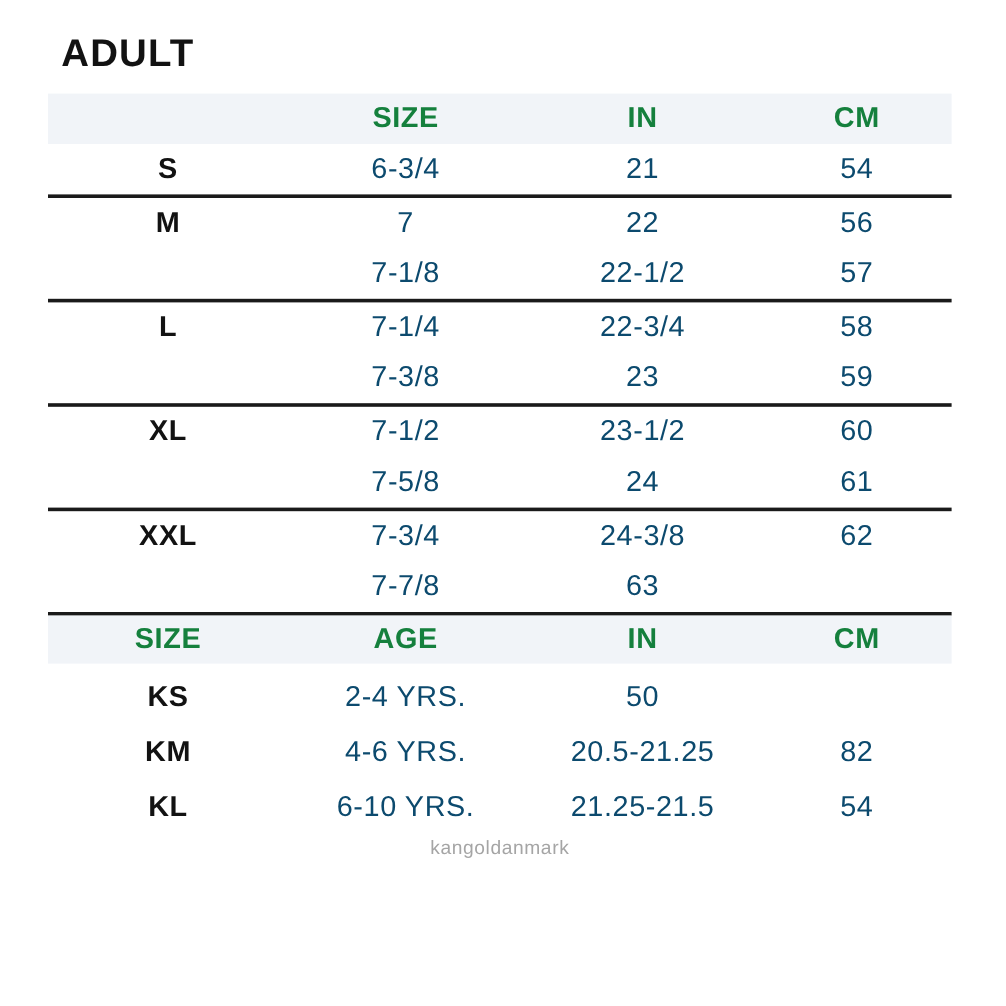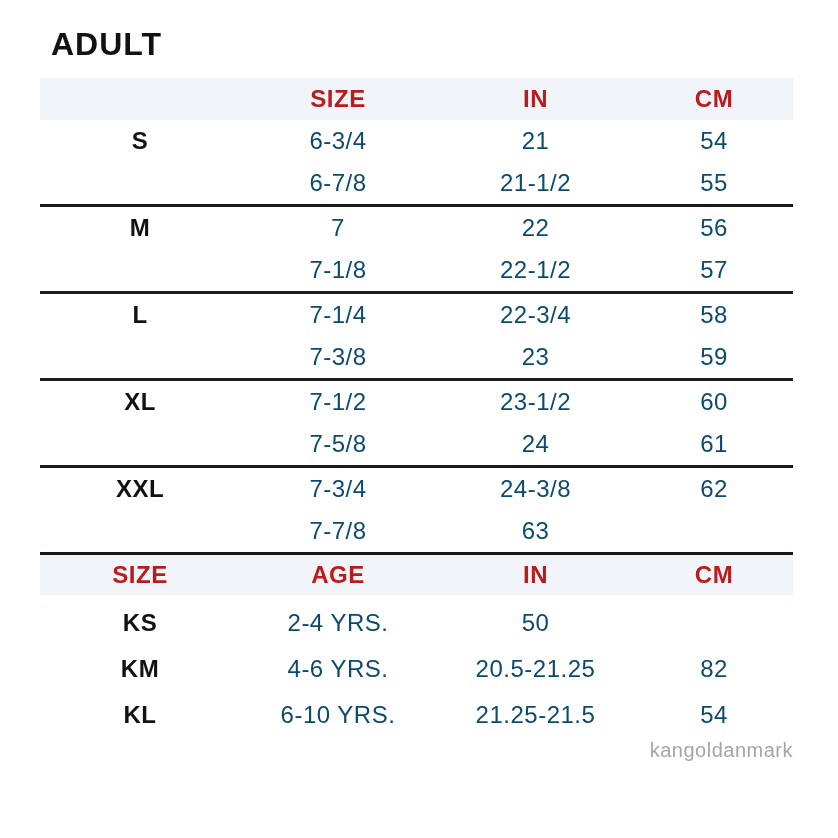--- a/index.html
+++ b/index.html
@@ -18,35 +18,35 @@
   .kids-title{margin-top:24px;margin-bottom:14px;}
   .tbl{width:753px;}
   .grid-row{
     display:grid;
     grid-template-columns:200px 196px 199px 158px;
     align-items:center;text-align:center;
   }
   .thead{background:#f1f4f8;height:42px;}
   .kids-thead{height:40px;}
   .th{
-    font-size:24px;font-weight:700;color:#b91c1c;letter-spacing:0.5px;
+    font-size:24px;font-weight:700;color:#15803d;letter-spacing:0.5px;
   }
   .data-row{height:42px;}
   .kids-row{height:46px;}
   .kids-body{margin-top:5px;}
   .row-label{
     font-size:24px;font-weight:700;color:#121212;letter-spacing:0.5px;
   }
   .cell{
     font-size:24px;font-weight:400;color:#0c4a6e;letter-spacing:0.5px;
   }
   .group{border-bottom:3px solid #1a1a1a;}
   .watermark{
-    width:753px;text-align:right;
-    font-size:20px;line-height:24px;color:#a5a5a5;letter-spacing:0.5px;
+    width:753px;text-align:center;
+    font-size:16px;line-height:24px;color:#a5a5a5;letter-spacing:0.5px;
   }
 </style>
 </head>
 <body>
 
 <div class="page">
 
   <h1 class="section-title">ADULT</h1>
 
   <div class="tbl">
@@ -56,26 +56,20 @@
       <div class="th">IN</div>
       <div class="th">CM</div>
     </div>
 
     <div class="group">
       <div class="grid-row data-row">
         <div class="row-label">S</div>
         <div class="cell">6-3/4</div>
         <div class="cell">21</div>
         <div class="cell">54</div>
-      </div>
-      <div class="grid-row data-row">
-        <div class="row-label"></div>
-        <div class="cell">6-7/8</div>
-        <div class="cell">21-1/2</div>
-        <div class="cell">55</div>
       </div>
     </div>
 
     <div class="group">
       <div class="grid-row data-row">
         <div class="row-label">M</div>
         <div class="cell">7</div>
         <div class="cell">22</div>
         <div class="cell">56</div>
       </div>

